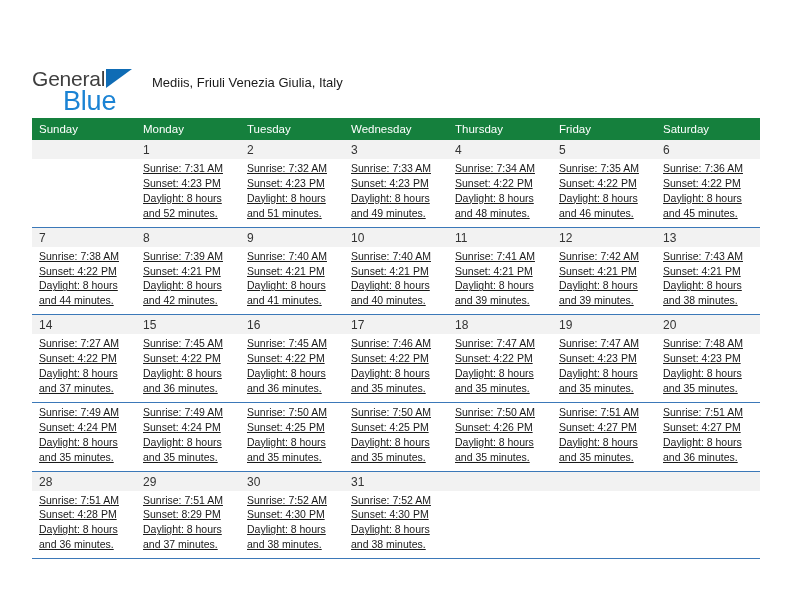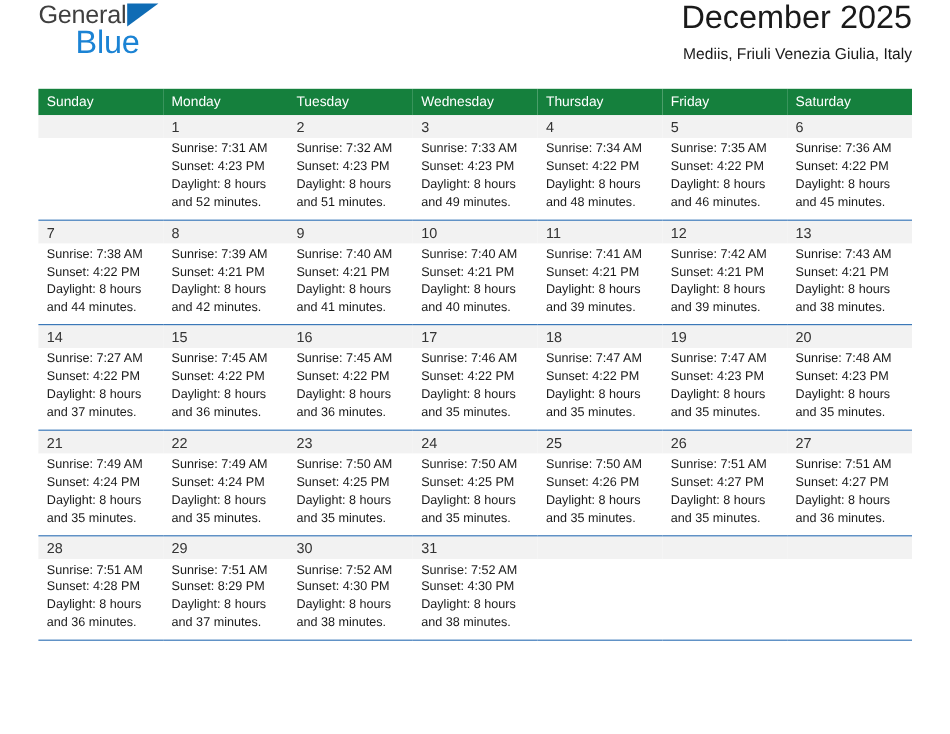--- a/index.html
+++ b/index.html
@@ -19,23 +19,25 @@
     width: 792px;
     height: 612px;
     box-sizing: border-box;
     padding: 0 32px;
   }
 
   
   .header {
     display: flex;
     align-items: flex-start;
-    justify-content: space-between;
+    justify-content: flex-start;
     height: 74px;
+    padding-top: 22px;
     box-sizing: border-box;
+    margin-top: 44px;
   }
   .logo {
     position: relative;
     width: 120px;
     height: 46px;
     flex: 0 0 auto;
   }
   .logo-general {
     position: absolute;
     left: 0;
@@ -107,20 +109,21 @@
   }
   .info-row td {
     background: #ffffff;
     font-size: 10.5px;
     color: #1a1a1a;
     padding: 2px 6px 6px 7px;
     height: 56px;
     box-sizing: border-box;
     vertical-align: top;
     line-height: 1.42;
+    text-decoration: underline;
   }
   .info-row.last td {
     border-bottom: 1px solid #3b78b8;
   }
   .week-sep td {
     border-top: 1px solid #3b78b8;
     height: 0;
     padding: 0;
     line-height: 0;
     font-size: 0;
@@ -138,21 +141,20 @@
 
 <div class="page">
 
   <div class="header">
     <div class="logo">
       <span class="logo-general">General</span>
       <span class="logo-triangle"></span>
       <span class="logo-blue">Blue</span>
     </div>
     <div class="titles">
-      <div class="cal-title">December 2025</div>
       <div class="cal-subtitle">Mediis, Friuli Venezia Giulia, Italy</div>
     </div>
   </div>
 
   <table class="calendar">
     <thead>
       <tr>
           <th>Sunday</th>
           <th>Monday</th>
           <th>Tuesday</th>
@@ -319,29 +321,20 @@
           <td>
             <span class="cell-line">Sunrise: 7:48 AM</span>
             <span class="cell-line">Sunset: 4:23 PM</span>
             <span class="cell-line">Daylight: 8 hours</span>
             <span class="cell-line">and 35 minutes.</span>
           </td>
         </tr>
         <tr class="week-sep">
           <td colspan="7"></td>
         </tr>
-        <tr class="daynum-row">
-          <td>21</td>
-          <td>22</td>
-          <td>23</td>
-          <td>24</td>
-          <td>25</td>
-          <td>26</td>
-          <td>27</td>
-        </tr>
         <tr class="info-row">
           <td>
             <span class="cell-line">Sunrise: 7:49 AM</span>
             <span class="cell-line">Sunset: 4:24 PM</span>
             <span class="cell-line">Daylight: 8 hours</span>
             <span class="cell-line">and 35 minutes.</span>
           </td>
           <td>
             <span class="cell-line">Sunrise: 7:49 AM</span>
             <span class="cell-line">Sunset: 4:24 PM</span>

